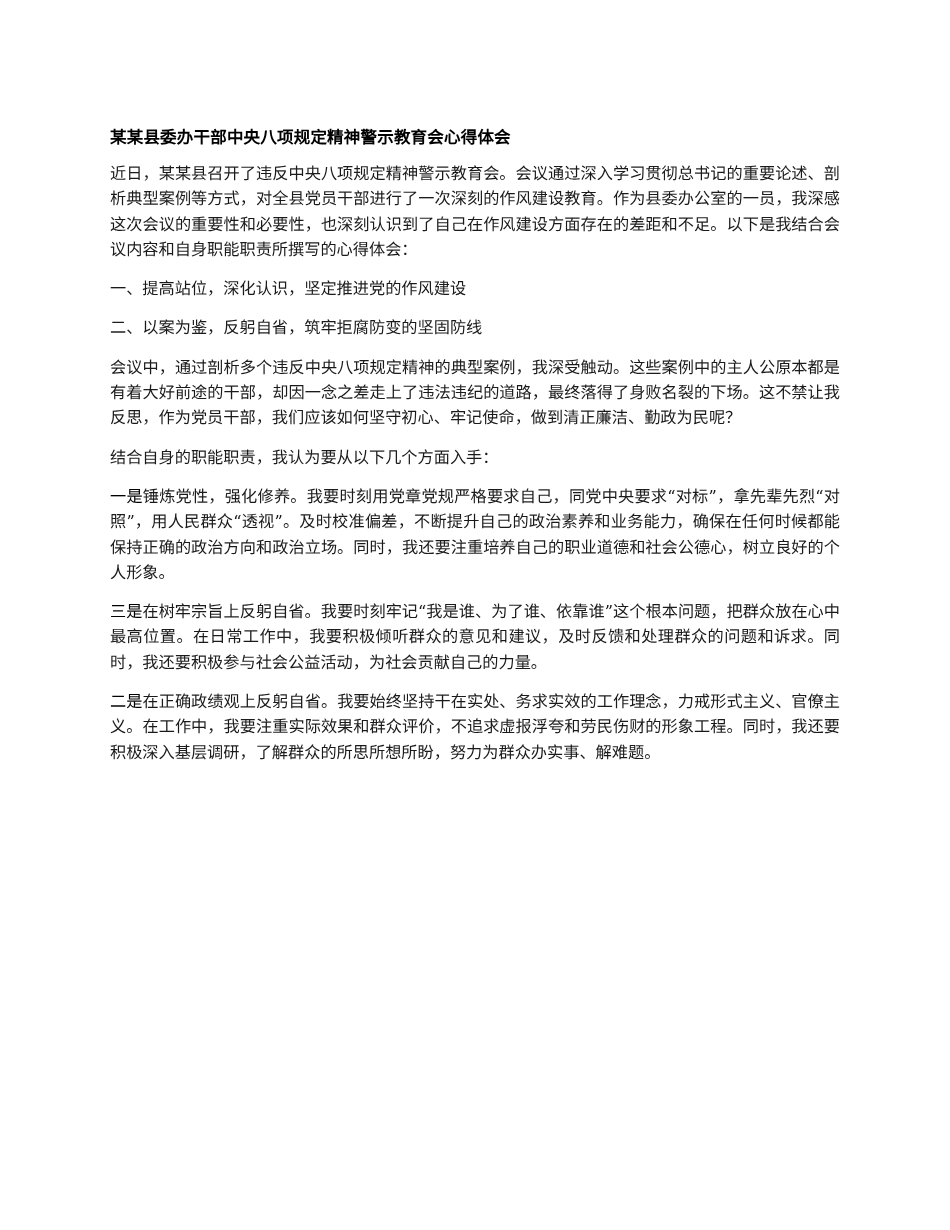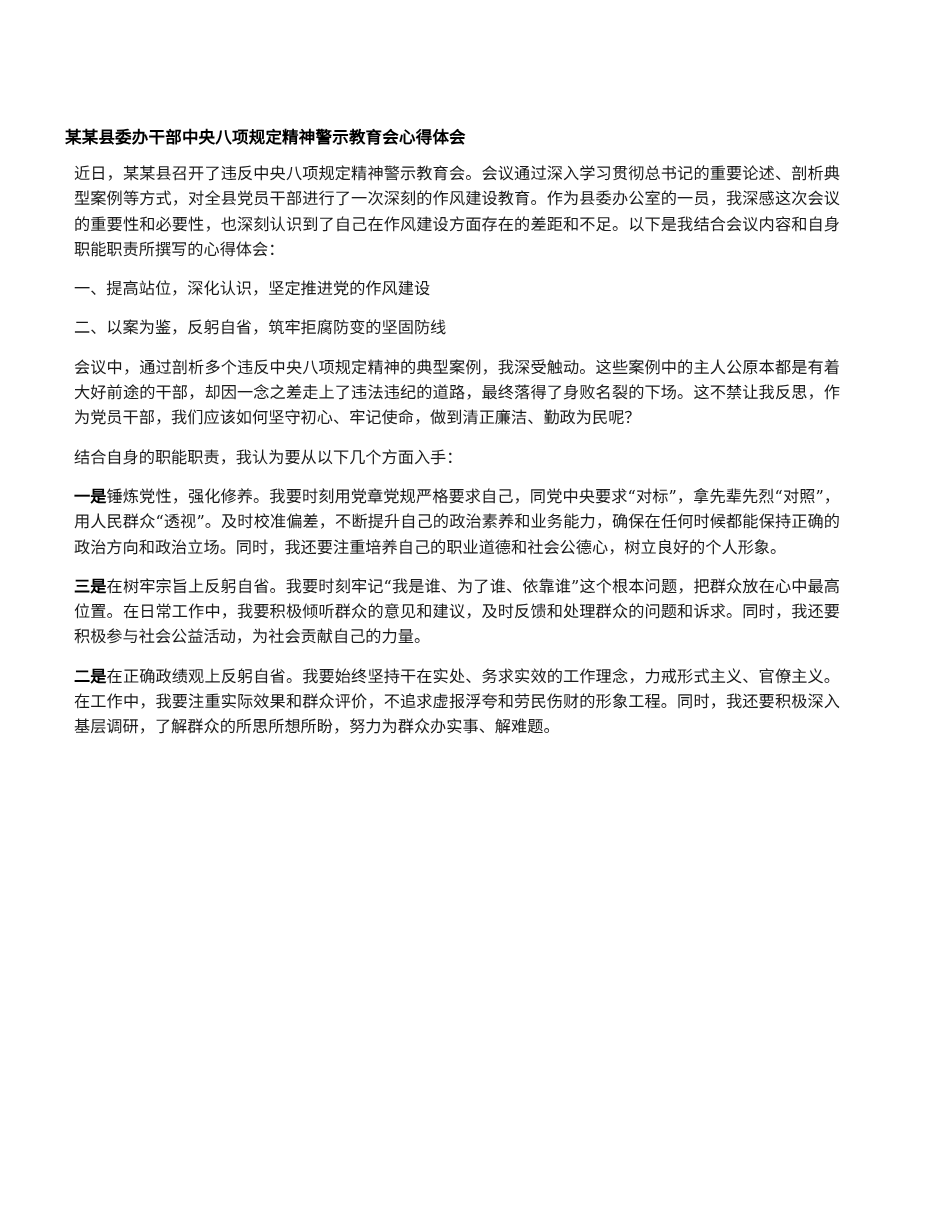--- a/index.html
+++ b/index.html
@@ -13,52 +13,52 @@
     height: 1230px;
     overflow: hidden;
     font-family: "DejaVu Serif", "Liberation Serif", serif;
     color: #000000;
     -webkit-font-smoothing: antialiased;
   }
   .page {
     box-sizing: border-box;
     width: 950px;
     height: 1020px;
-    padding: 126px 110px 0 65px;
+    padding: 126px 110px 0 110px;
     background: #ffffff;
   }
   .doc-title {
     font-family: "Liberation Sans", "DejaVu Sans", sans-serif;
     font-weight: bold;
     font-size: 16.5px;
     line-height: 22px;
     letter-spacing: 0.2px;
     margin: 0 0 13px 0;
     color: #000000;
   }
   .para {
     font-family: "DejaVu Serif", "Liberation Serif", serif;
     font-size: 16.2px;
     line-height: 25.3px;
-    margin: 0 0 14px 9px;
+    margin: 0 0 14px 0;
     text-align: justify;
     text-justify: inter-ideograph;
     letter-spacing: 0px;
     color: #1a1a1a;
     word-break: break-all;
   }
   .para.heading {
     margin-bottom: 14px;
   }
   .para.last {
     margin-bottom: 0;
   }
   .lead {
     font-family: "Liberation Sans", "DejaVu Sans", sans-serif;
-    font-weight: bold;
+    font-weight: normal;
     font-size: 16.2px;
     color: #000000;
   }
 </style>
 </head>
 <body>
 
 <div class="page">
 
   <h1 class="doc-title">某某县委办干部中央八项规定精神警示教育会心得体会</h1>

